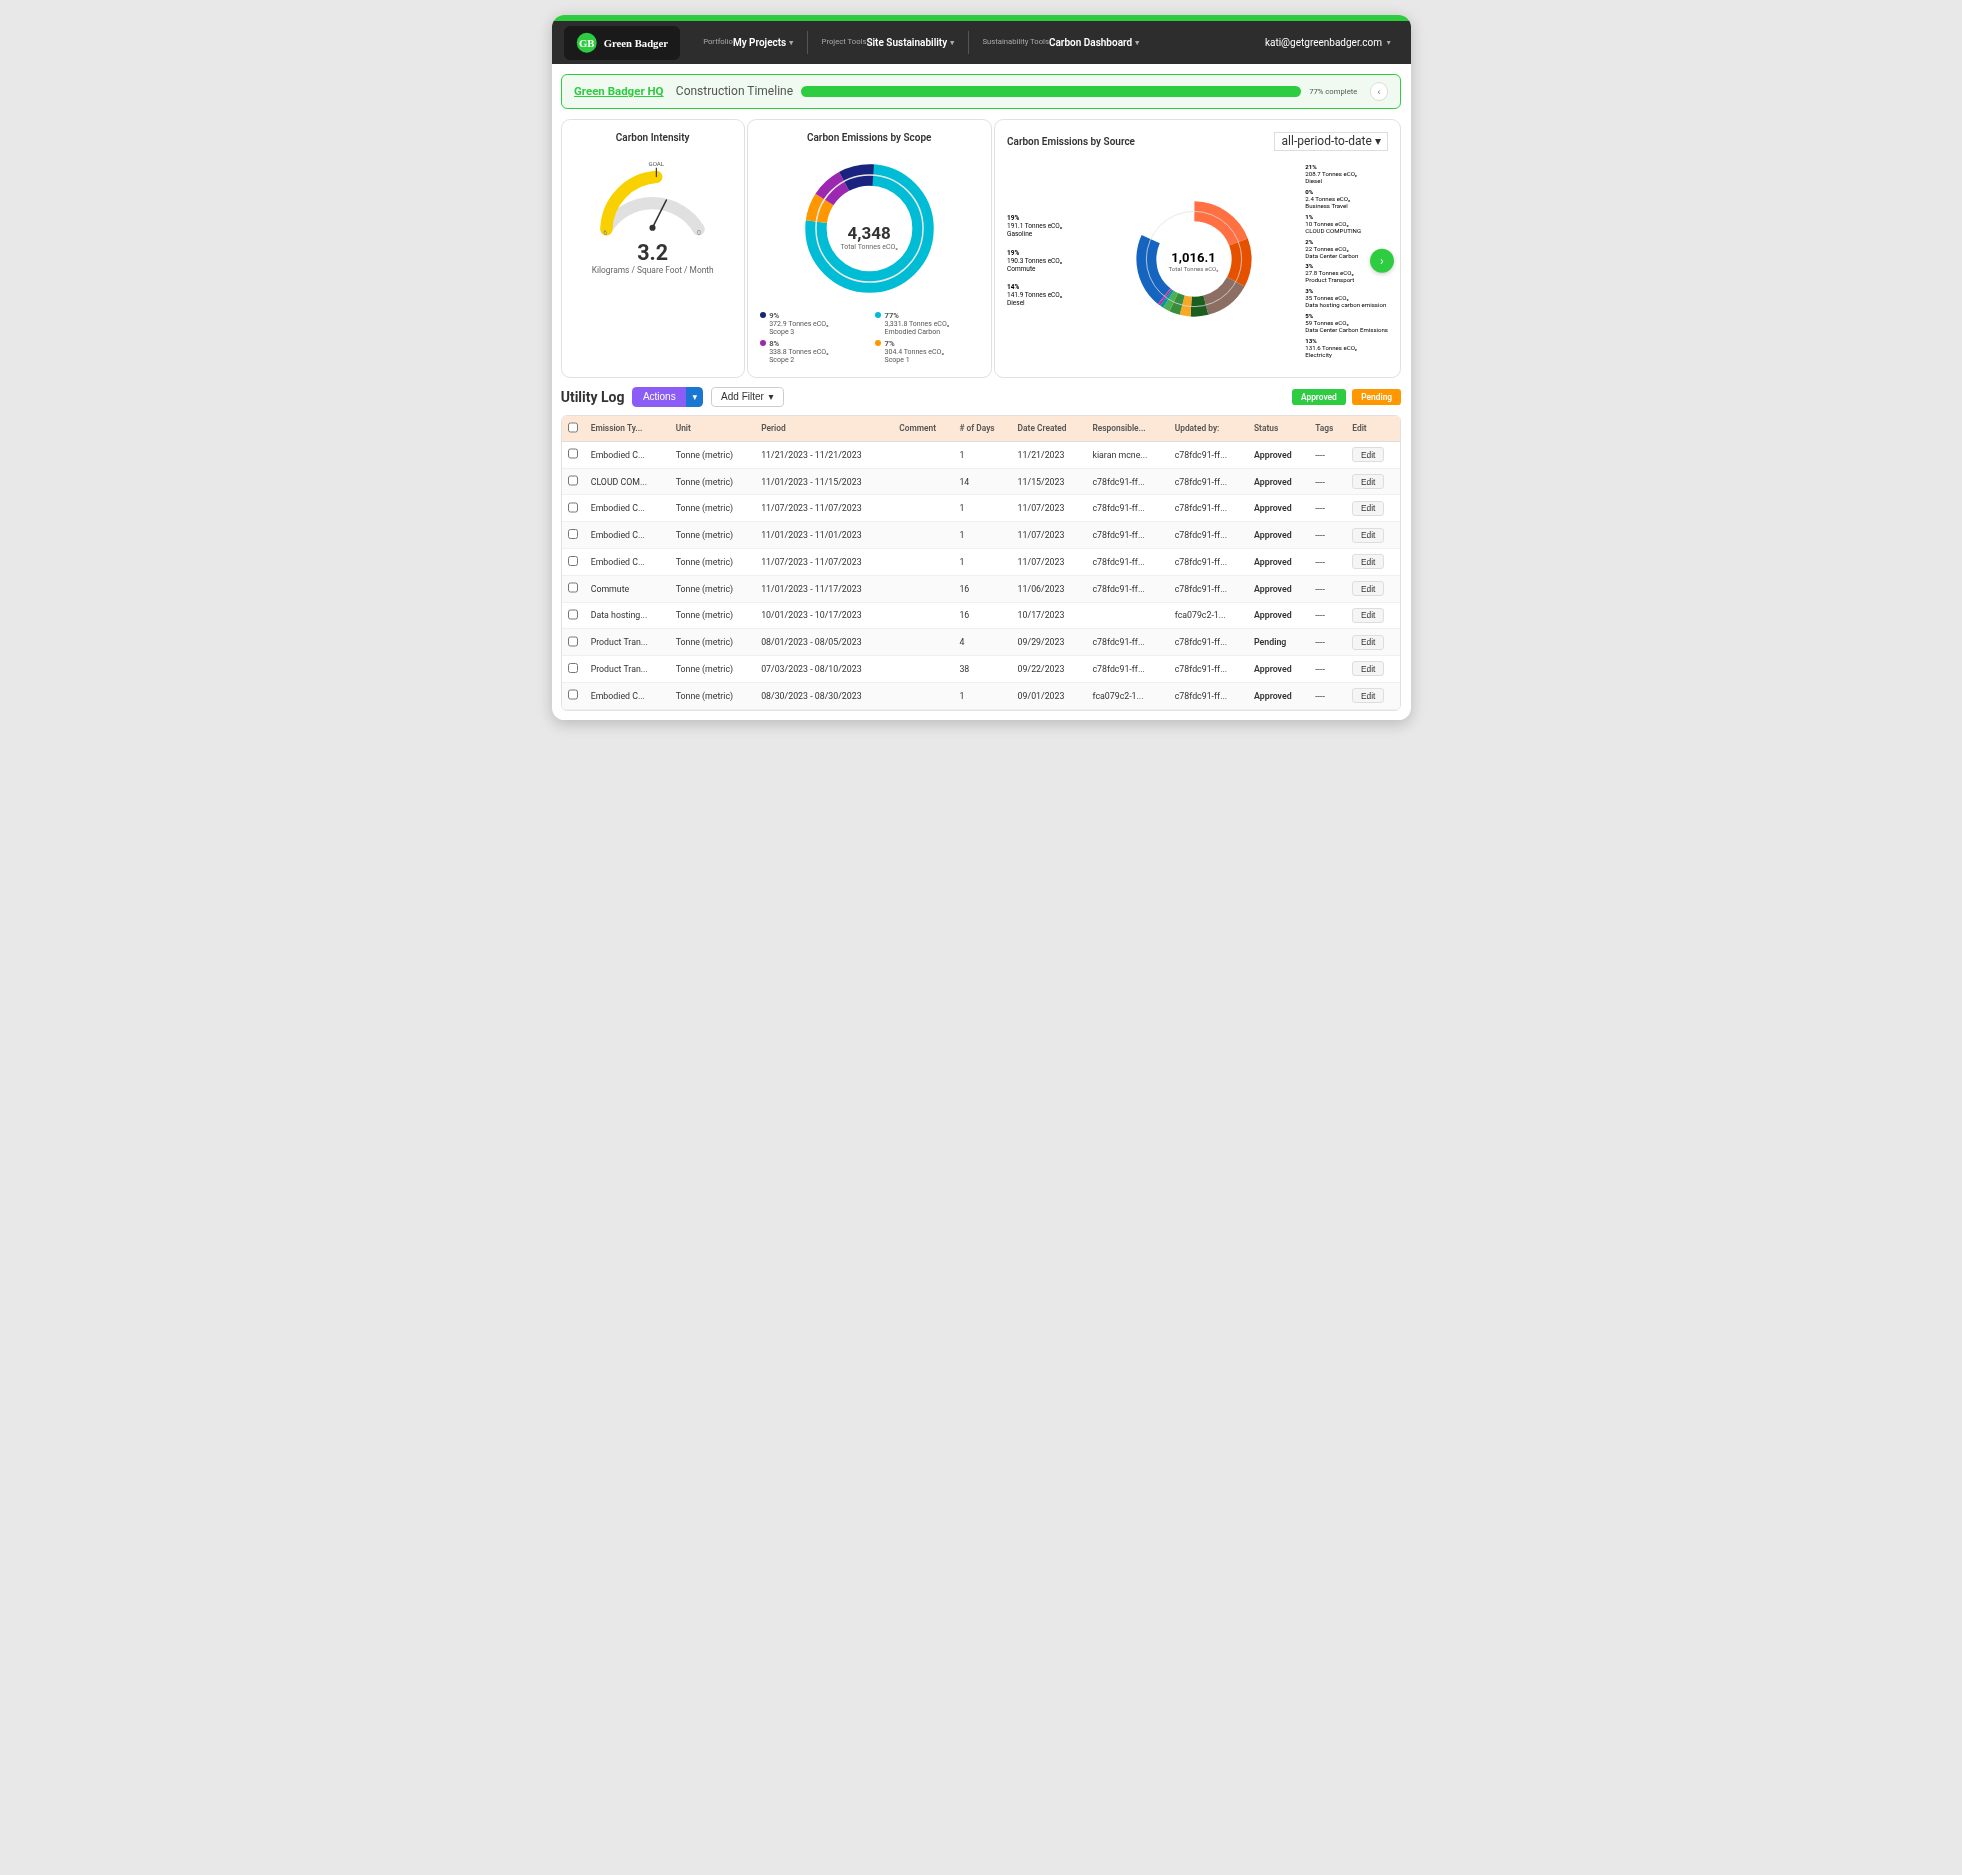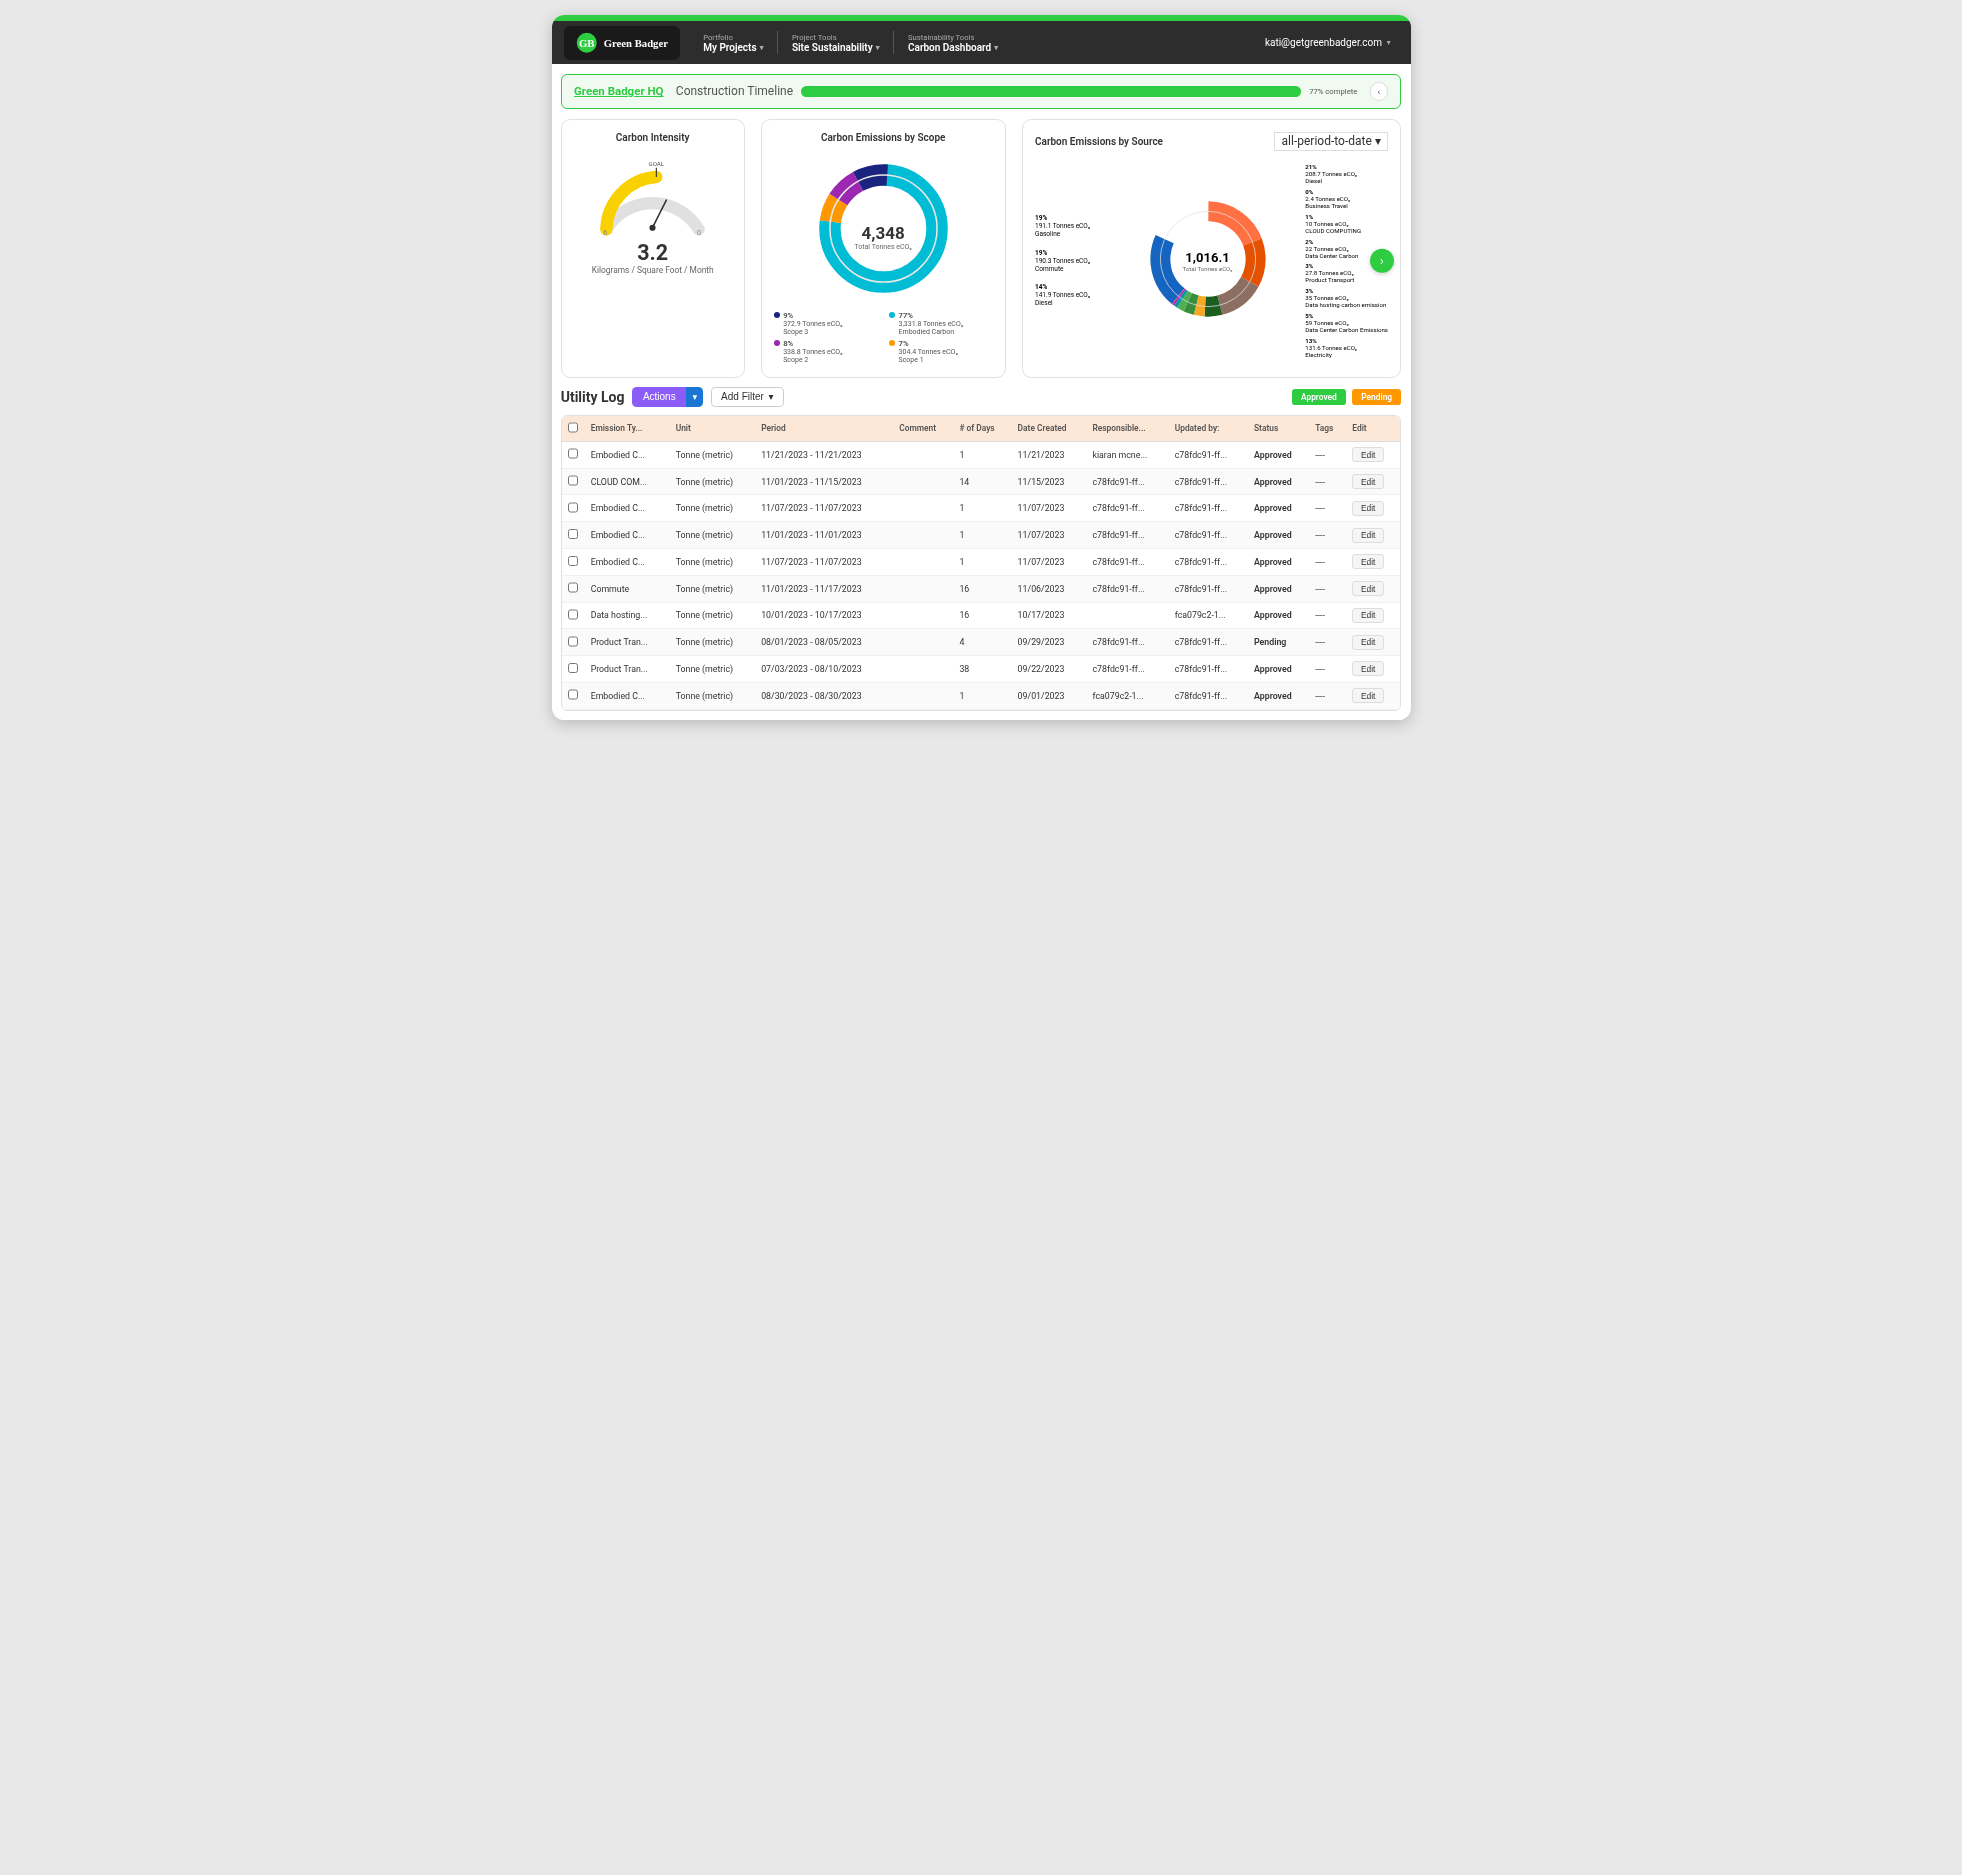--- a/index.html
+++ b/index.html
@@ -53,21 +53,21 @@
     }
 
     .nav-logo-text {
       color: #fff;
       font-size: 10.7px;
       font-weight: 700;
     }
 
     .nav-item {
       display: flex;
-      flex-direction: column;
+      flex-direction: row;
       padding: 4.6px 10.7px;
       cursor: pointer;
       border-radius: 4.6px;
       position: relative;
     }
 
     .nav-item-sub {
       color: #aaa;
       font-size: 7.7px;
     }
@@ -166,21 +166,21 @@
       cursor: pointer;
       font-size: 9.2px;
       color: #555;
       flex-shrink: 0;
     }
 
     
     .cards-row {
       display: grid;
       grid-template-columns: 184px 245px 1fr;
-      gap: 16px;
+      gap: 2px;
       margin: 0 9.2px 9.2px;
     }
 
     .card {
       border: 0.8px solid #e0e0e0;
       border-radius: 9.2px;
       padding: 12.3px;
       background: #fff;
       position: relative;
     }

